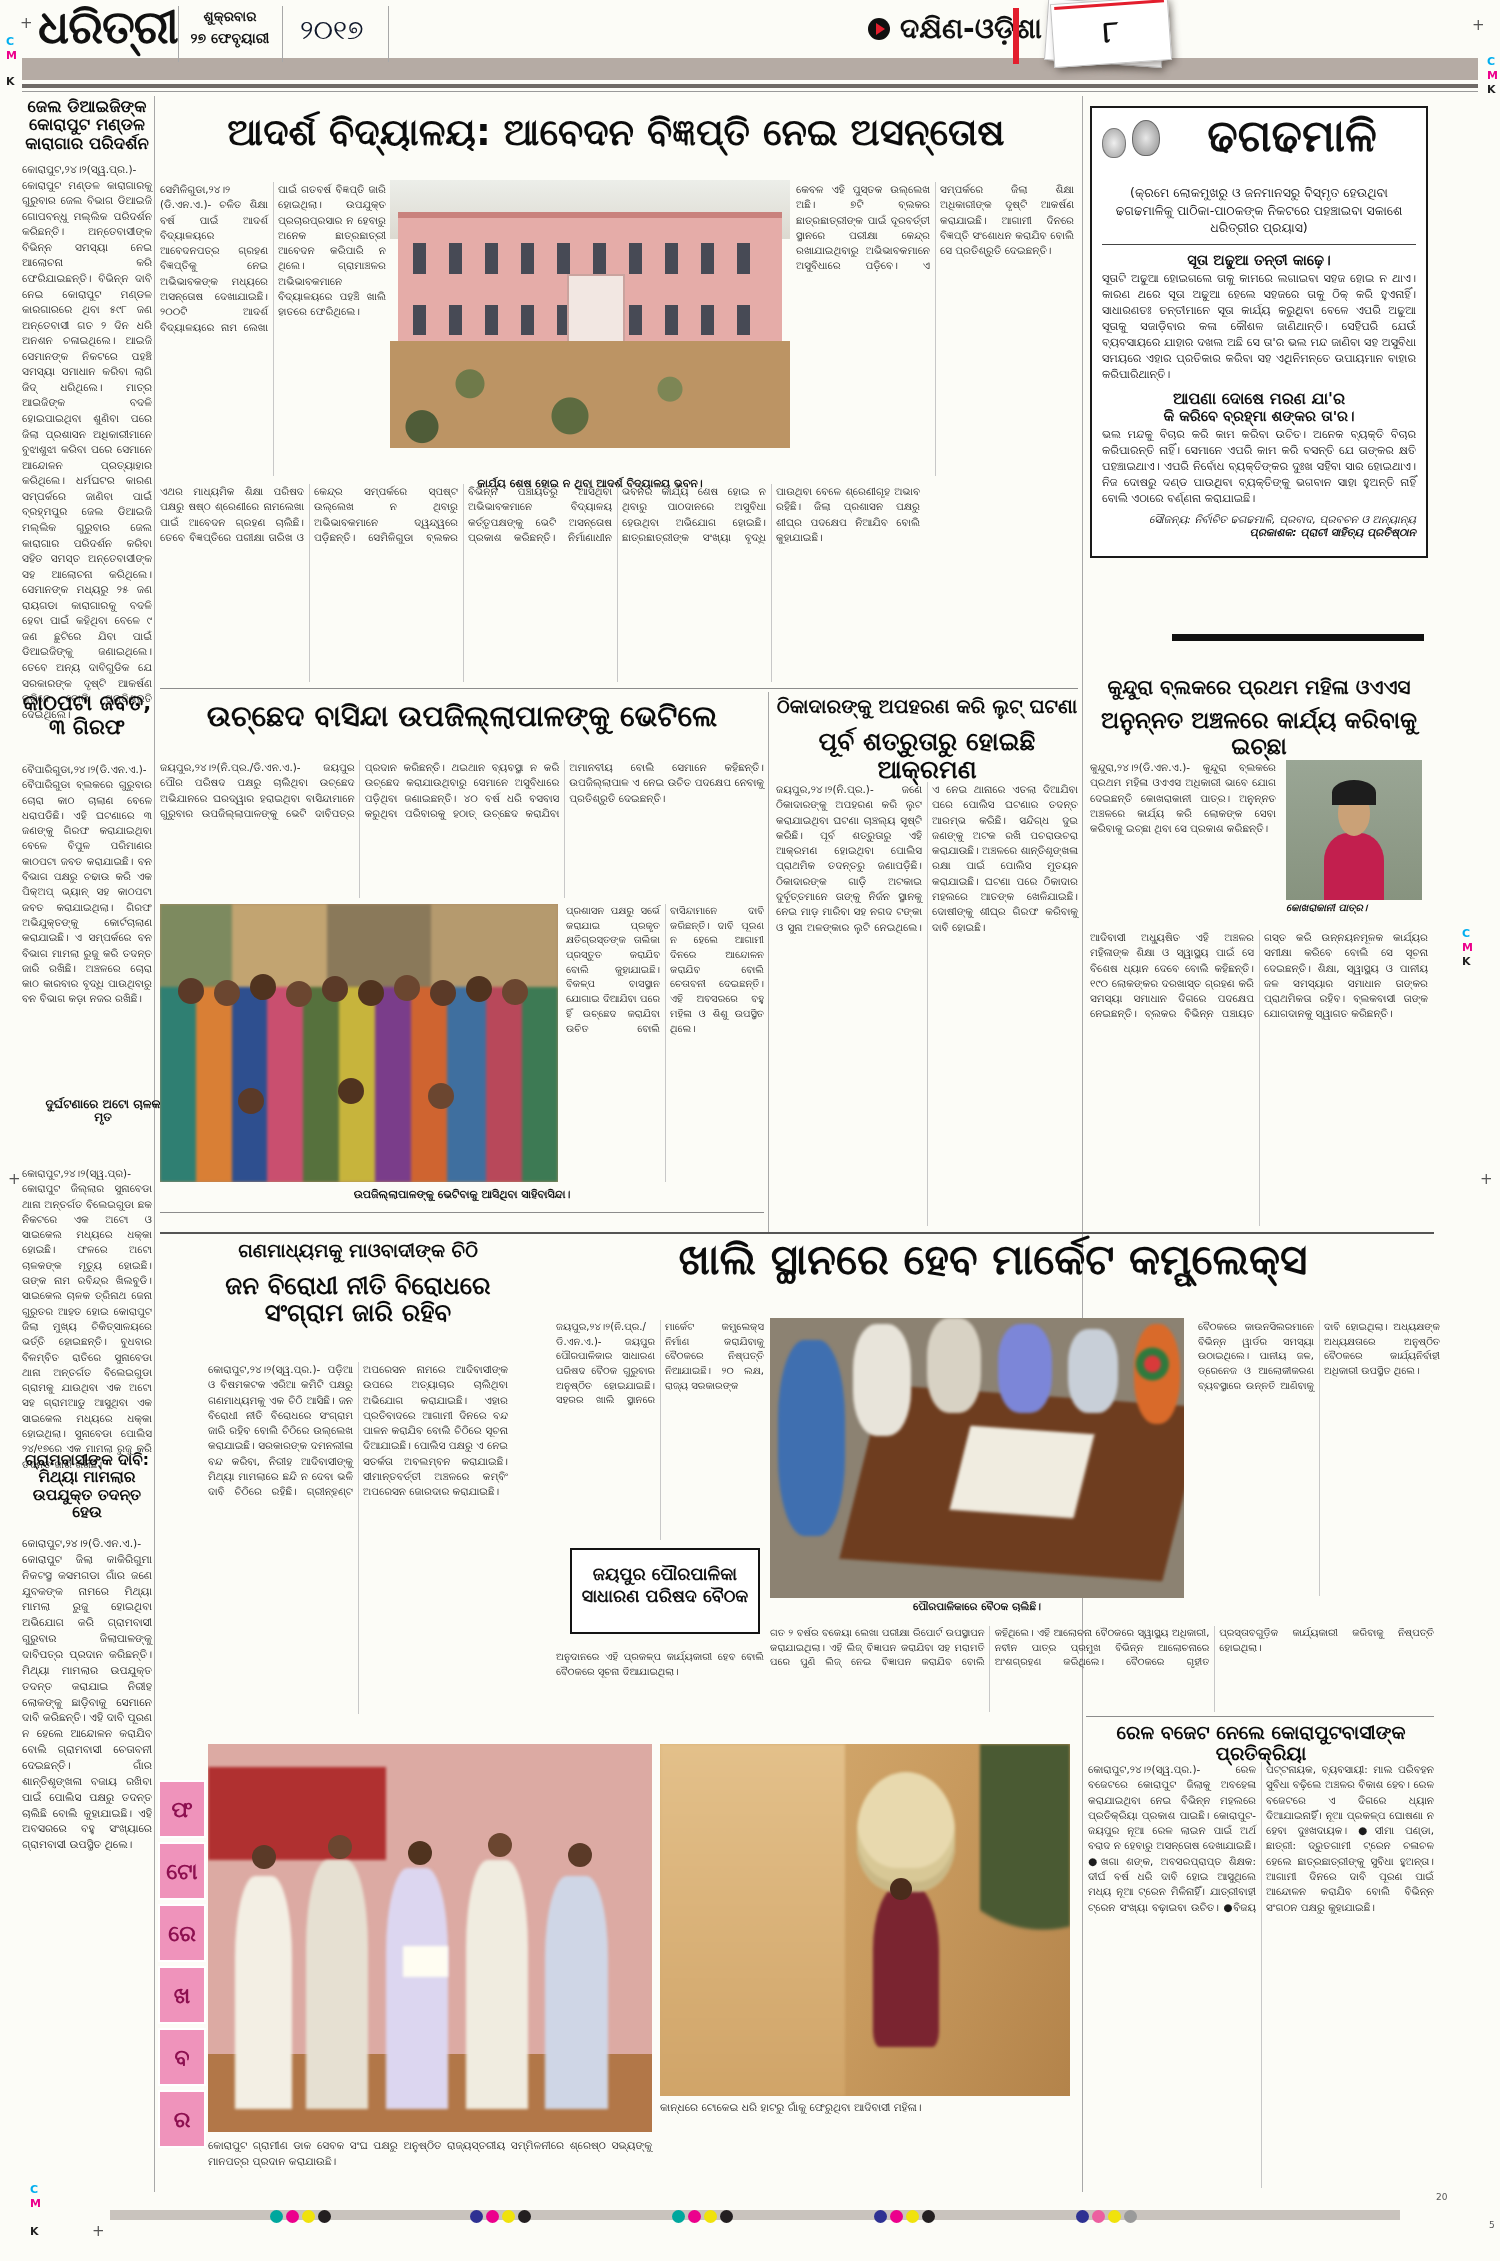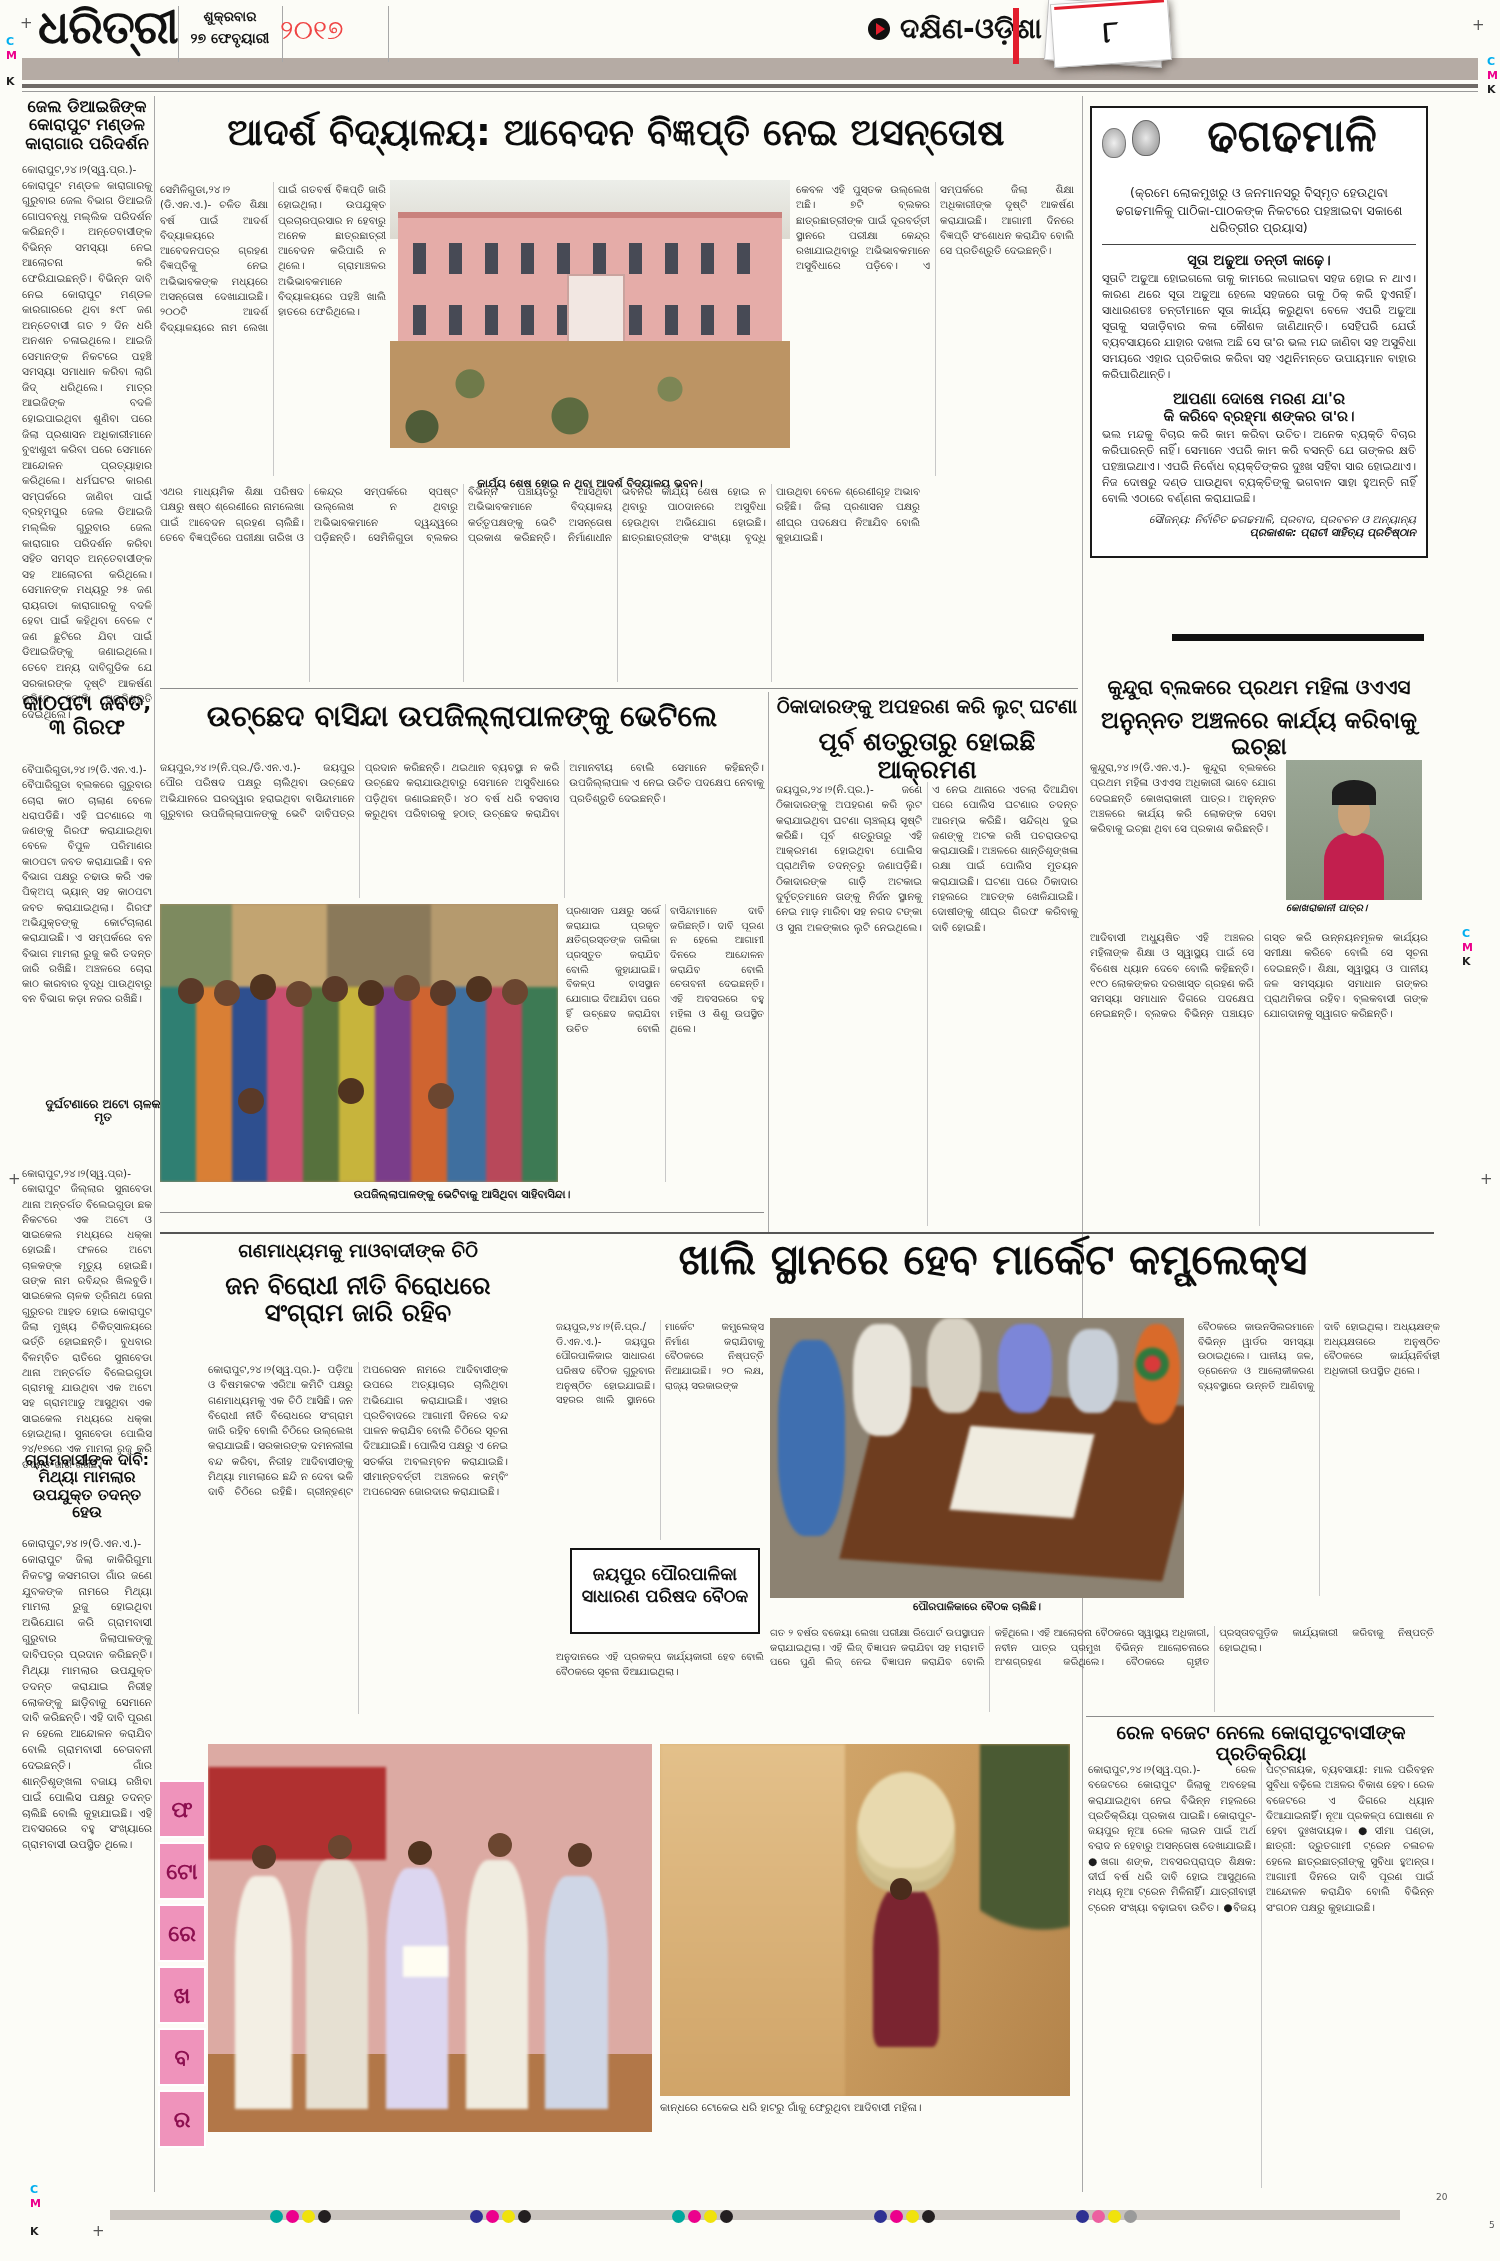--- a/index.html
+++ b/index.html
@@ -50,21 +50,21 @@
   
   <div class="abs" style="left:22px;top:58px;width:1456px;height:22px;background:#b5aba4;"></div>
   <div class="abs hrule" style="left:22px;top:84px;width:1456px;height:4px;background:#6f6a66;"></div>
   <div class="abs hrule" style="left:22px;top:91px;width:1456px;background:#9a9a9a;"></div>
 
   <div class="abs" style="left:38px;top:0px;font-size:46px;font-weight:bold;letter-spacing:-1px;">ଧରିତ୍ରୀ</div>
   <div class="abs vrule" style="left:178px;top:6px;height:56px;"></div>
   <div class="abs" style="left:182px;top:8px;width:96px;text-align:center;font-weight:bold;font-size:13.5px;">ଶୁକ୍ରବାର</div>
   <div class="abs" style="left:182px;top:30px;width:96px;text-align:center;font-weight:bold;font-size:14px;">୨୭ ଫେବୃୟାରୀ</div>
   <div class="abs vrule" style="left:282px;top:6px;height:56px;"></div>
-  <div class="abs" style="left:280px;top:14px;font-size:27px;color:#ef4444;">୨୦୧୭</div>
+  <div class="abs" style="left:300px;top:14px;font-size:27px;color:#0f172a;">୨୦୧୭</div>
   <div class="abs vrule" style="left:388px;top:6px;height:56px;"></div>
   <span class="abs bullet" style="left:868px;top:18px;"></span>
   <div class="abs" style="left:900px;top:12px;font-size:28px;font-weight:bold;">ଦକ୍ଷିଣ-ଓଡ଼ିଶା</div>
   <div class="abs" style="left:1013px;top:8px;width:6px;height:56px;background:#e31e2d;"></div>
   <div class="abs corner" style="left:1046px;top:2px;width:116px;height:60px;transform:rotate(4deg);"></div>
   <div class="abs corner" style="left:1052px;top:0px;width:116px;height:62px;transform:rotate(-4deg);">
     <div style="height:3px;background:#e31e2d;margin:2px 3px 0 3px;"></div>
     <div style="text-align:center;font-size:30px;font-weight:bold;line-height:52px;">୮</div>
   </div>
 
@@ -205,20 +205,21 @@
     <div class="abs soft" style="left:0;top:6%;width:40%;height:24%;background:#b03030;"></div>
     <div class="abs" style="left:0;bottom:0;width:100%;height:20%;background:#b27748;"></div>
     <div class="abs soft" style="left:6%;top:34%;width:13%;height:60%;border-radius:35% 35% 0 0;background:#f3efe4;"></div>
     <div class="abs soft" style="left:22%;top:30%;width:14%;height:64%;border-radius:35% 35% 0 0;background:#e6e0d2;"></div>
     <div class="abs soft" style="left:40%;top:32%;width:14%;height:62%;border-radius:35% 35% 0 0;background:#dcd6f0;"></div>
     <div class="abs soft" style="left:58%;top:30%;width:14%;height:64%;border-radius:35% 35% 0 0;background:#f0ece0;"></div>
     <div class="abs soft" style="left:76%;top:34%;width:14%;height:60%;border-radius:35% 35% 0 0;background:#cfd6e6;"></div>
     <div class="abs" style="left:10%;top:26%;width:24px;height:24px;border-radius:50%;background:#5b3a28;box-shadow:76px -10px 0 #6b4630,156px -4px 0 #50331f,236px -12px 0 #6b4630,316px -2px 0 #5b3a28;"></div>
     <div class="abs soft" style="left:44%;top:52%;width:10%;height:8%;background:#fffdf2;"></div>
   </div>
+  <div class="abs bodytxt" style="left:208px;top:2138px;width:444px;height:48px;font-size:10.6px;">କୋରାପୁଟ ଗ୍ରାମୀଣ ଡାକ ସେବକ ସଂଘ ପକ୍ଷରୁ ଅନୁଷ୍ଠିତ ରାଜ୍ୟସ୍ତରୀୟ ସମ୍ମିଳନୀରେ ଶ୍ରେଷ୍ଠ ସଭ୍ୟଙ୍କୁ ମାନପତ୍ର ପ୍ରଦାନ କରାଯାଉଛି।</div>
 
   <div class="photo" style="left:660px;top:1744px;width:410px;height:352px;background:linear-gradient(115deg,#dab277 0%,#c89a5e 55%,#b3834a 100%);">
     <div class="abs soft" style="left:0;top:0;width:45%;height:100%;background:linear-gradient(#e3c08a,#d0a468);"></div>
     <div class="abs soft" style="right:0;top:0;width:22%;height:70%;background:radial-gradient(circle at 70% 30%,#4a5a33 0 60%,transparent 62%);"></div>
     <div class="abs soft" style="left:52%;top:40%;width:16%;height:46%;border-radius:40% 40% 10% 10%;background:#7a2430;"></div>
     <div class="abs soft" style="left:48%;top:8%;width:24%;height:34%;border-radius:50% 50% 40% 40%;background:#e8d9ae;box-shadow:inset 0 -10px 0 #c9b886, inset 0 -24px 0 #d8c896;"></div>
     <div class="abs" style="left:56%;top:38%;width:22px;height:22px;border-radius:50%;background:#4a2c1c;"></div>
   </div>
   <div class="abs bodytxt" style="left:660px;top:2100px;width:410px;height:44px;font-size:10.6px;">କାନ୍ଧରେ ଟୋକେଇ ଧରି ହାଟରୁ ଗାଁକୁ ଫେରୁଥିବା ଆଦିବାସୀ ମହିଳା।</div>
 

